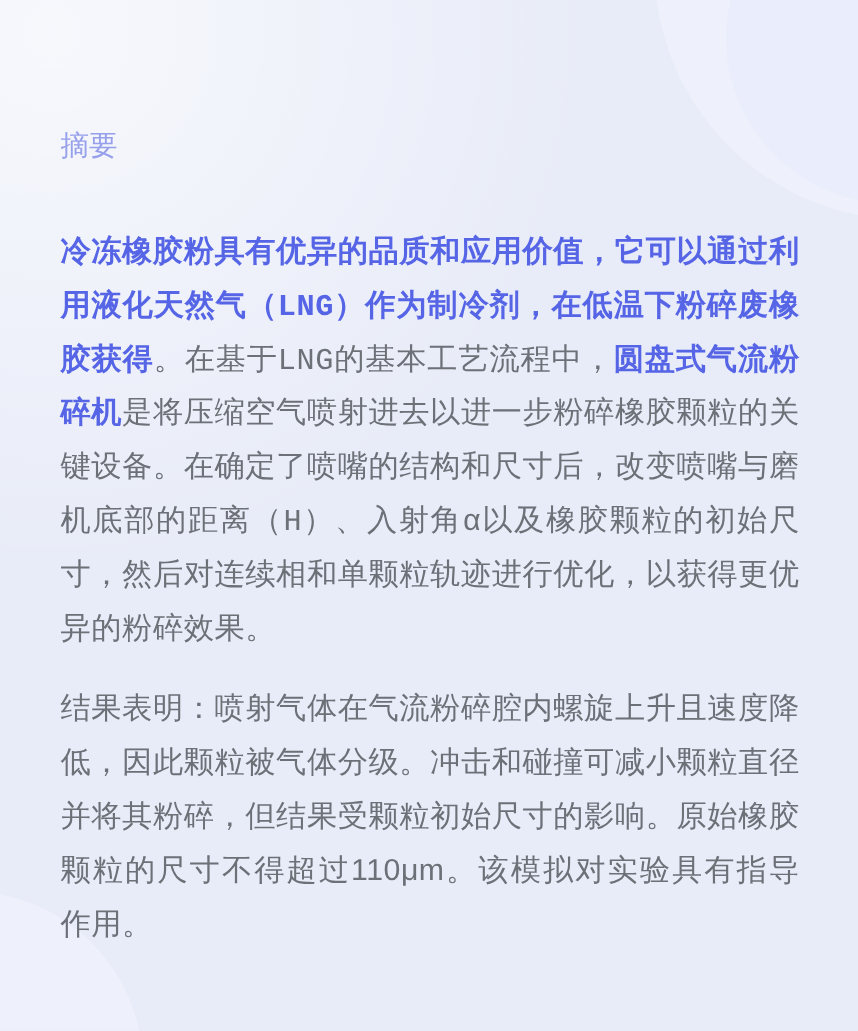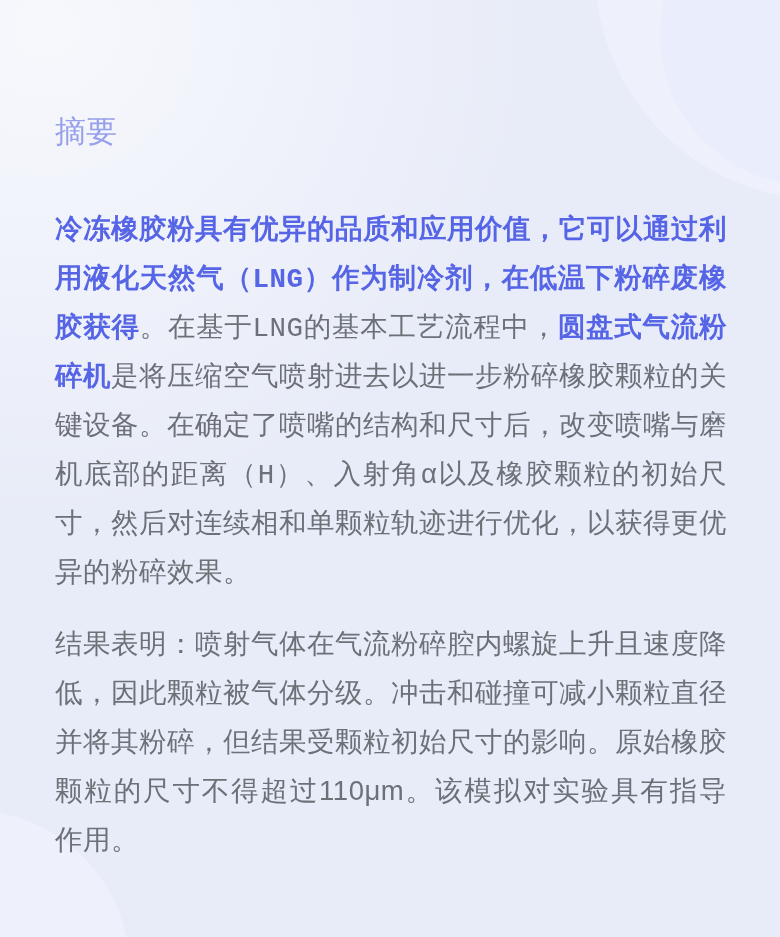--- a/index.html
+++ b/index.html
@@ -53,21 +53,21 @@
   .intro{
     color: var(--accent-light);
     font-size:32px;
     line-height:56px;
     font-weight:400;
     letter-spacing:0.5px;
   }
   .abstract-heading{
     margin-top:26px;
     color: var(--accent-light);
-    font-size:31px;
+    font-size:26px;
     line-height:40px;
     font-weight:400;
   }
   .para{
     color: var(--body-text);
     font-size:27.5px;
     line-height:49px;
     letter-spacing:0.5px;
     text-align:justify;
   }

